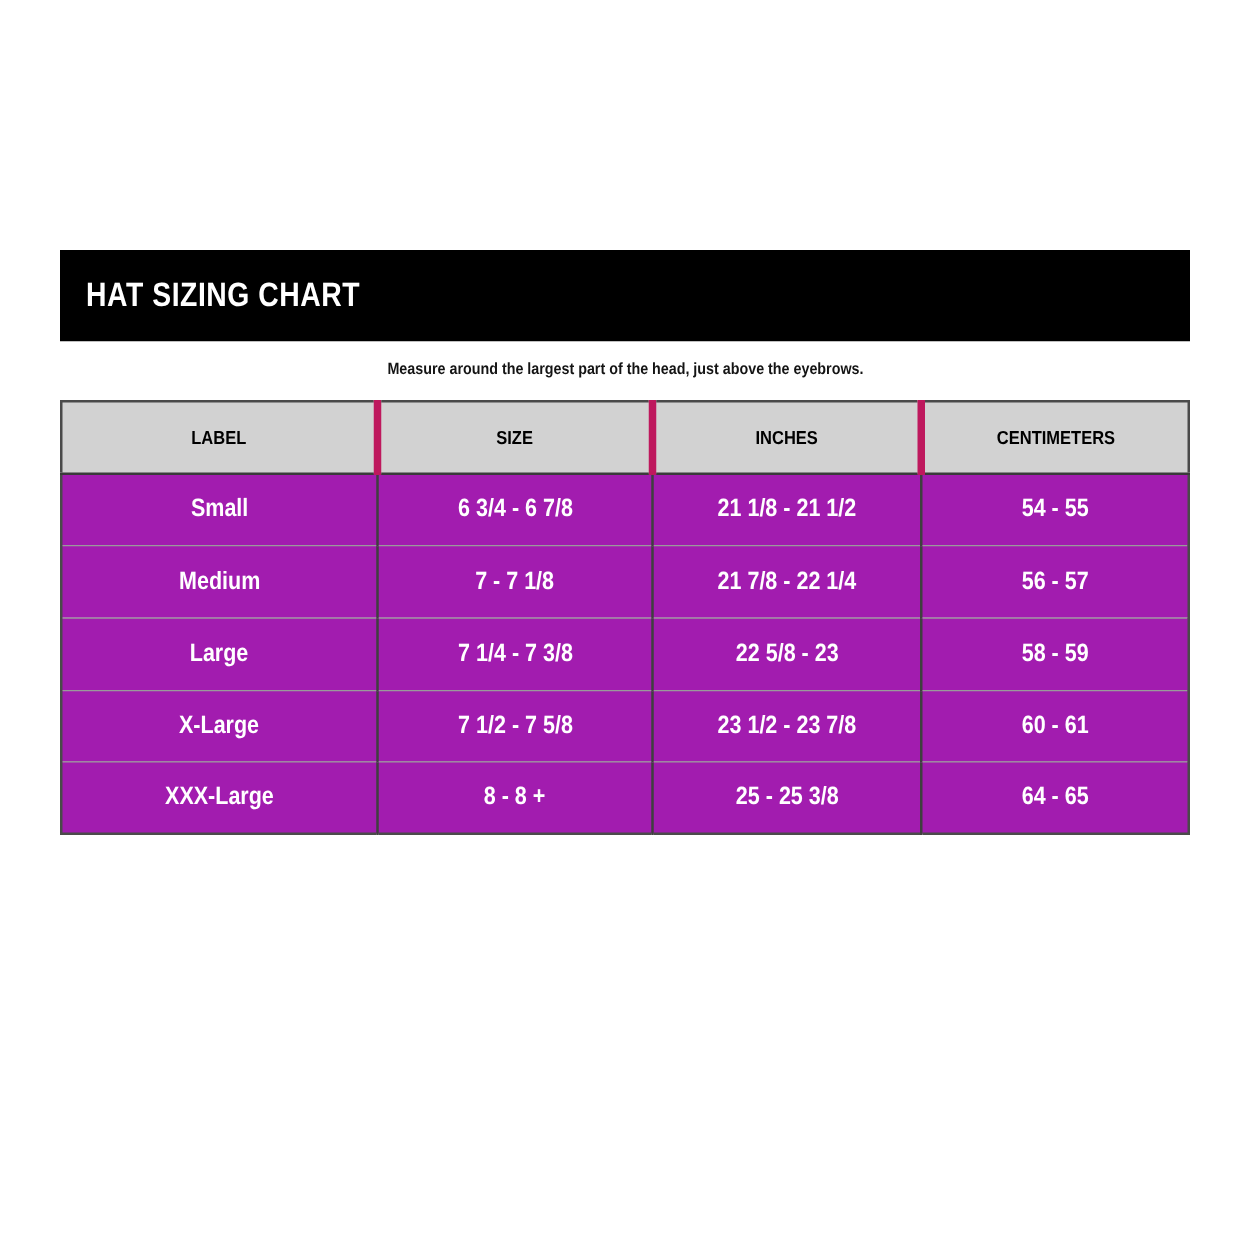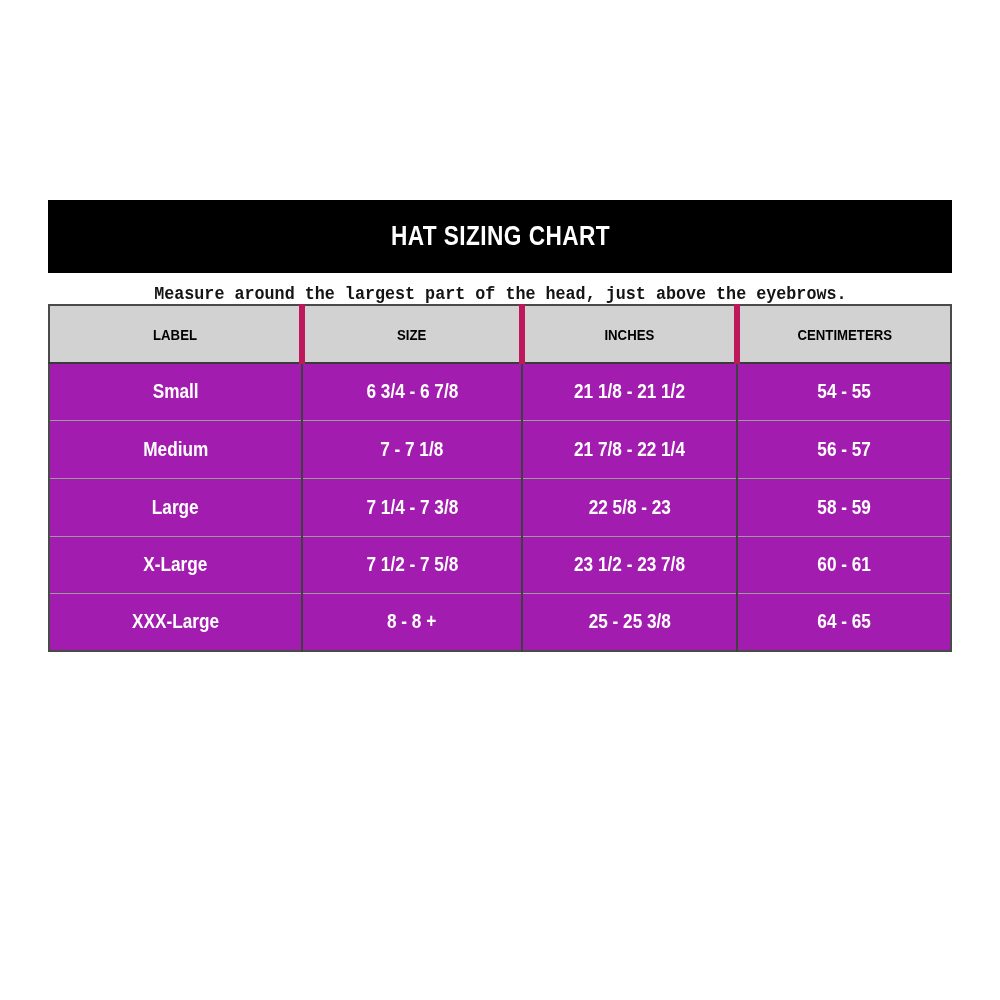--- a/index.html
+++ b/index.html
@@ -18,54 +18,52 @@
   
   .title-bar {
     position: absolute;
     left: 48px;
     top: 200px;
     width: 904px;
     height: 73px;
     background: #000000;
     display: flex;
     align-items: center;
-    justify-content: center;
   }
   .title-text {
     color: #ffffff;
     font-size: 27px;
     font-weight: bold;
     letter-spacing: 0.5px;
     display: inline-block;
     transform: scaleX(0.84);
     white-space: nowrap;
   }
   
   .subtitle {
     position: absolute;
     left: 48px;
     top: 281px;
     width: 904px;
     text-align: center;
     color: #141414;
-    font-size: 19px;
+    font-size: 13px;
     font-weight: bold;
     line-height: 27px;
-    font-family: Liberation Mono, monospace;
   }
   .subtitle .cx { transform: scaleX(0.88); }
   .cx {
     display: inline-block;
     white-space: nowrap;
   }
   
   table.sizing-table {
     position: absolute;
     left: 48px;
-    top: 304px;
+    top: 320px;
     width: 904px;
     border-collapse: collapse;
     table-layout: fixed;
     border: 2px solid #4a4a4a;
   }
   th {
     background: #d2d2d2;
     color: #000000;
     font-size: 15px;
     font-weight: bold;

